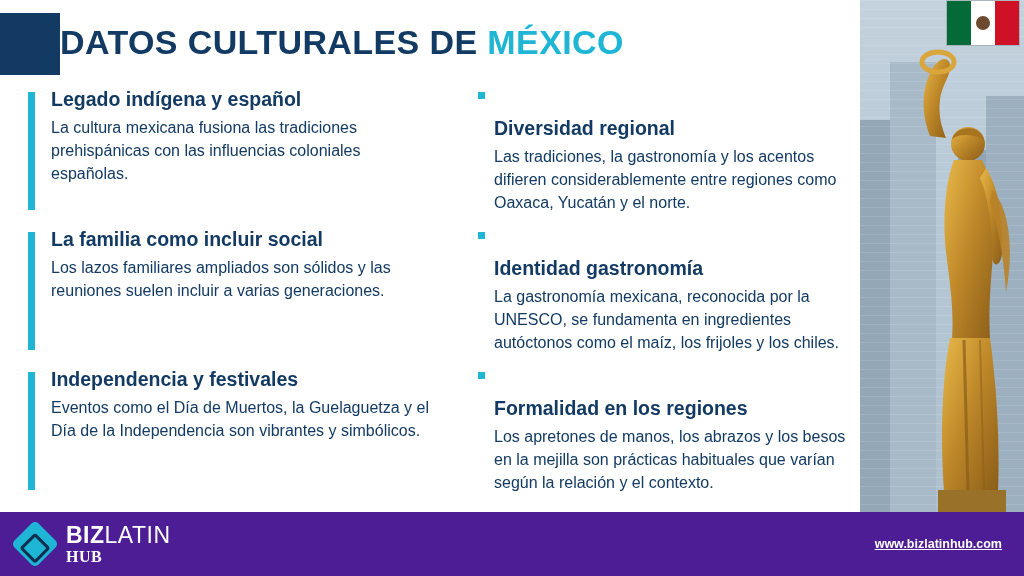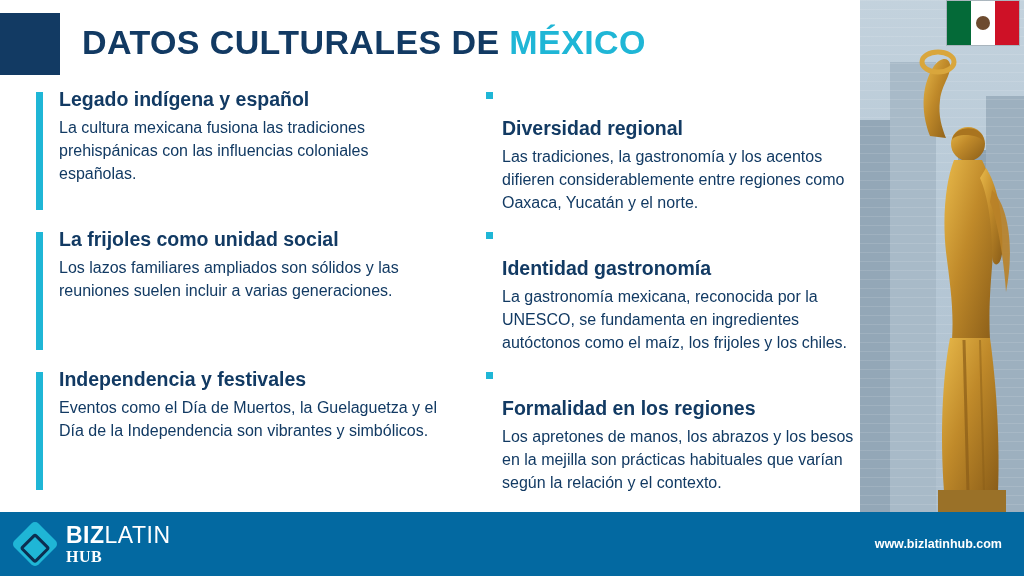--- a/index.html
+++ b/index.html
@@ -26,29 +26,28 @@
   .header-block {
     width: 60px; height: 62px;
     background: #123a63;
     margin-top: 4px;
   }
   .title {
     font-size: 34px;
     font-weight: bold;
     letter-spacing: 0.4px;
     color: #123a63;
-    margin-left: 22px;
     white-space: nowrap;
   }
   .title .accent { color: #1fb6d6; }
 
   
   .content {
     position: absolute;
-    top: 88px; left: 12px;
+    top: 88px; left: 4px;
     width: 850px;
     height: 420px;
     display: grid;
     grid-template-columns: 430px 420px;
     grid-template-rows: 1fr 1fr 1fr;
     padding-left: 24px;
   }
   .card {
     display: flex;
     padding-right: 24px;
@@ -128,21 +127,21 @@
     width: 14px; height: 14px;
     border-radius: 50%;
     background: #6d4b2f;
   }
 
   
   .footer {
     position: absolute;
     bottom: 0; left: 0;
     width: 1024px; height: 64px;
-    background: #0369a1;
+    background: #4c1d95;
     display: flex;
     align-items: center;
     justify-content: space-between;
     padding: 0 22px 0 18px;
   }
   .logo {
     display: flex;
     align-items: center;
   }
   .logo-mark {
@@ -171,20 +170,21 @@
     font-size: 16px; font-weight: bold; color: #ffffff; letter-spacing: .5px;
     margin-top: 2px;
     font-family: Liberation Serif, serif;
   }
   .contact {
     text-align: left;
     color: #ffffff;
     font-size: 12.5px;
     font-weight: bold;
     line-height: 1.45;
+    text-decoration: underline;
   }
 </style>
 </head>
 <body>
 
 <div class="page">
 
   <div class="header">
     <div class="header-block"></div>
     <div class="title">
@@ -206,21 +206,21 @@
       <div class="card-bar"></div>
       <div class="card-body">
         <div class="card-title">Diversidad regional</div>
         <div class="card-text">Las tradiciones, la gastronomía y los acentos difieren considerablemente entre regiones como Oaxaca, Yucatán y el norte.</div>
       </div>
     </div>
 
     <div class="card">
       <div class="card-bar"></div>
       <div class="card-body">
-        <div class="card-title">La frijoles como unidad social</div>
+        <div class="card-title">La familia como incluir social</div>
         <div class="card-text">Los lazos familiares ampliados son sólidos y las reuniones suelen incluir a varias generaciones.</div>
       </div>
     </div>
 
     <div class="card col2">
       <div class="card-bar"></div>
       <div class="card-body">
         <div class="card-title">Identidad gastronomía</div>
         <div class="card-text">La gastronomía mexicana, reconocida por la UNESCO, se fundamenta en ingredientes autóctonos como el maíz, los frijoles y los chiles.</div>
       </div>

